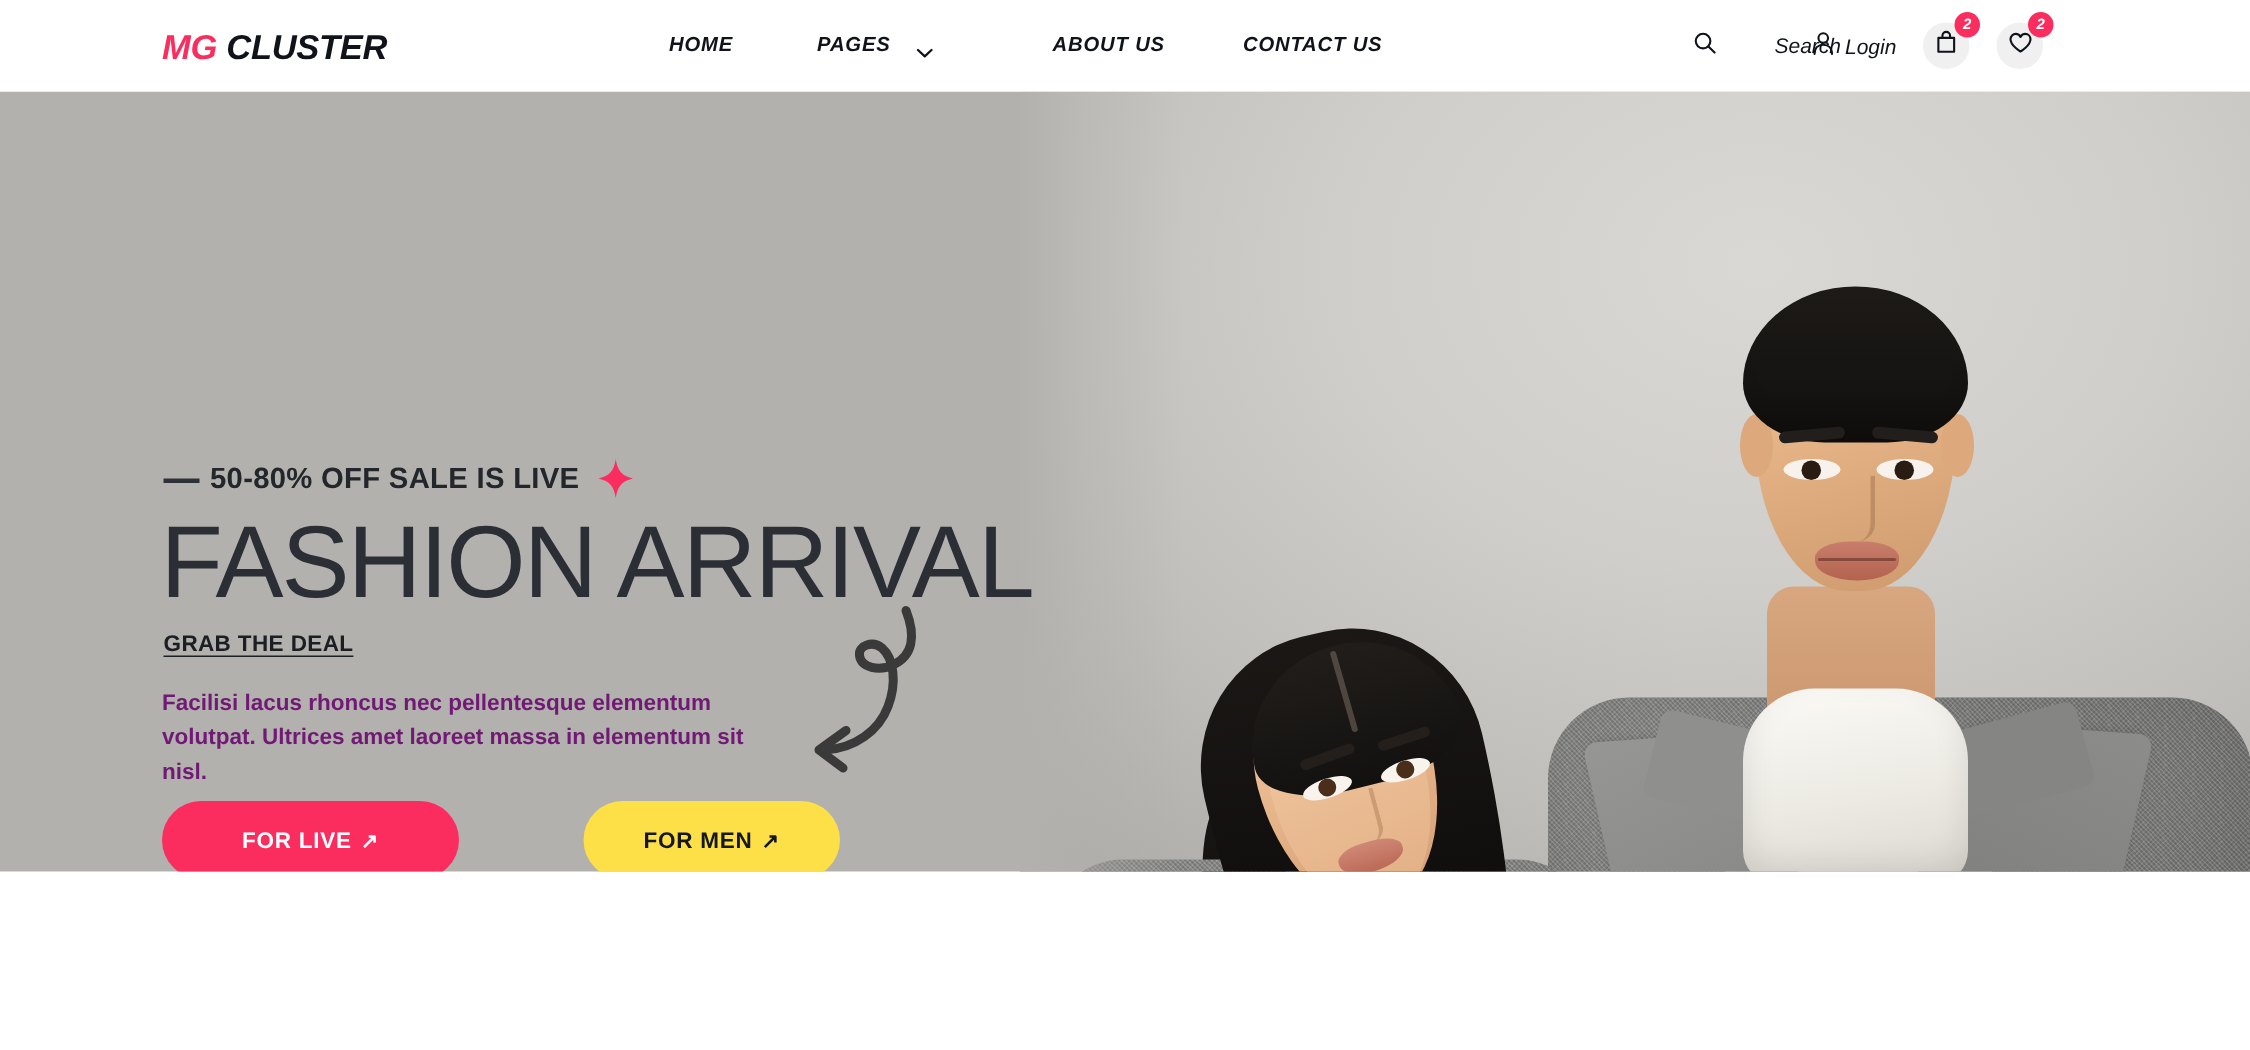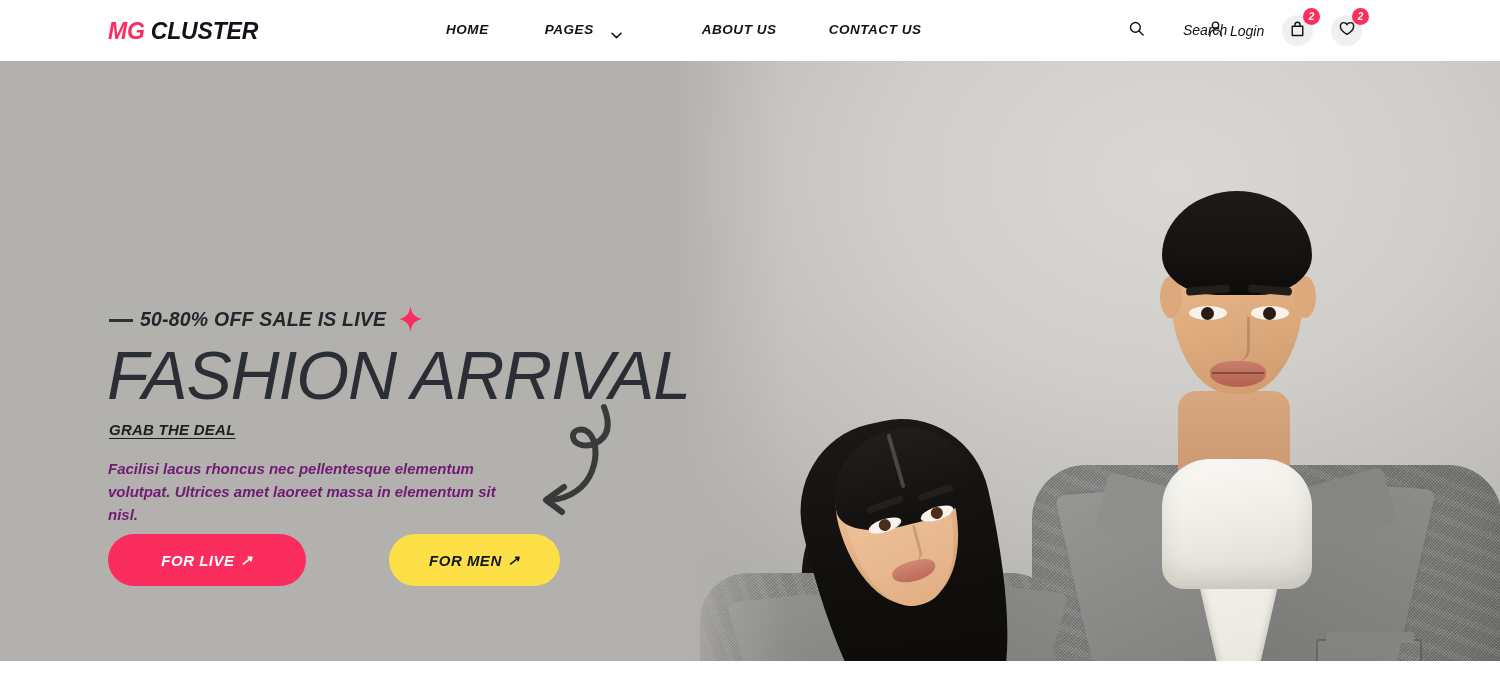--- a/index.html
+++ b/index.html
@@ -49,22 +49,22 @@
   .heart-circle{ left:1331px; }
   .badge{
     position:absolute; top:-7px; right:-7px;
     min-width:17px; height:17px; padding:0 3px; border-radius:50%;
     background:#FB2D5E; color:#fff; font-size:10px; font-weight:700;
     display:flex; align-items:center; justify-content:center; line-height:1;
   }
 
   
   .hero{
-    position:absolute; top:61px; left:0; width:1500px; height:600px;
-    background:#B3B1AD; overflow:hidden;font-style:italic;
+    position:absolute; top:61px; left:0; width:1500px; height:520px;
+    background:#B3B1AD; overflow:hidden;
   }
 
   
   .photo{
     position:absolute; right:0; top:0; width:820px; height:639px;
     background:
       radial-gradient(ellipse 700px 520px at 60% 18%, #D9D8D5 0%, #CFCECB 40%, #BFBEBA 72%, #AEADA9 100%);
     overflow:hidden;
   }
 

